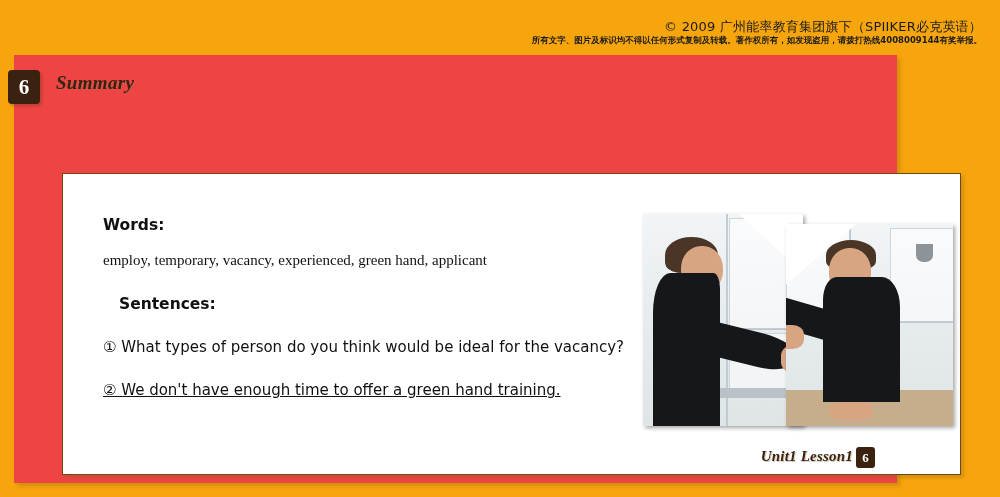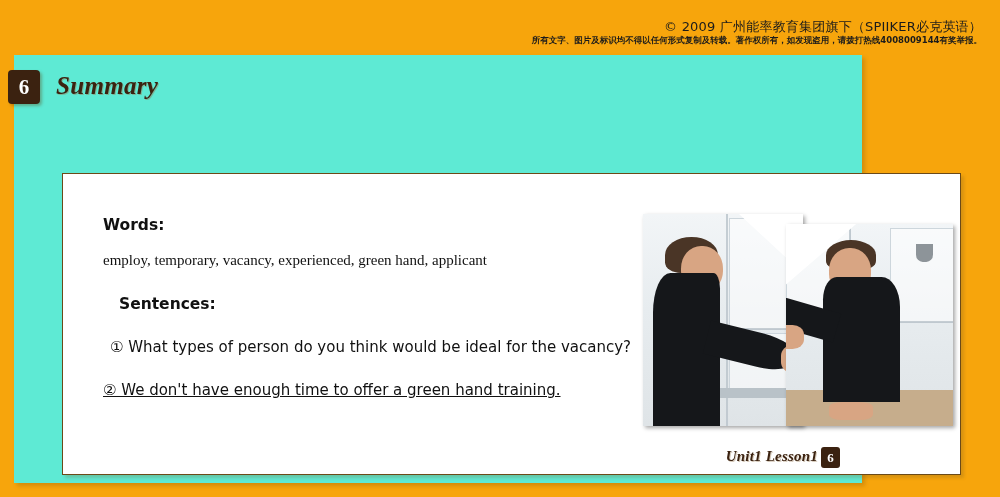--- a/index.html
+++ b/index.html
@@ -57,22 +57,23 @@
     text-align: right;
   }
 
   
   #white-panel {
     position: absolute;
     left: 14px;
     top: 55px;
     width: 848px;
     height: 428px;
-    background: #5eead4;
+    background: #ef4444;
     box-shadow: 3px 3px 4px rgba(120, 80, 10, 0.28);
+    padding-left: 35px;
   }
 
   
   #header-badge {
     position: absolute;
     left: 8px;
     top: 70px;
     width: 32px;
     height: 34px;
     background: #3B2210;
@@ -87,21 +88,21 @@
   }
 
   
   #page-title {
     position: absolute;
     left: 56px;
     top: 72px;
     font-family: "Liberation Serif", "DejaVu Serif", serif;
     font-style: italic;
     font-weight: bold;
-    font-size: 25px;
+    font-size: 19px;
     color: #3B2210;
     letter-spacing: 0.3px;
     text-shadow: 1px 1px 0 rgba(150, 120, 80, 0.45);
   }
 
   
   #content-box {
     position: absolute;
     left: 48px;
     top: 118px;
@@ -130,21 +131,21 @@
     font-family: "DejaVu Sans", "Liberation Sans", sans-serif;
     font-size: 15px;
     font-weight: normal;
     color: #111111;
     margin: 0;
     white-space: nowrap;
   }
   #words-label     { position: absolute; left: 0; top: 0; }
   #words-list      { position: absolute; left: 0; top: 36px; font-family: Liberation Serif, serif; }
   #sentences-label { position: absolute; left: 16px; top: 79px; }
-  #sentence-1      { position: absolute; left: 7px; top: 122px; }
+  #sentence-1      { position: absolute; left: 0; top: 122px; }
   #sentence-2      { position: absolute; left: 0; top: 165px; text-decoration: underline; }
 
   
   #photo-composite {
     position: absolute;
     left: 580px;
     top: 32px;
     width: 312px;
     height: 222px;
   }

